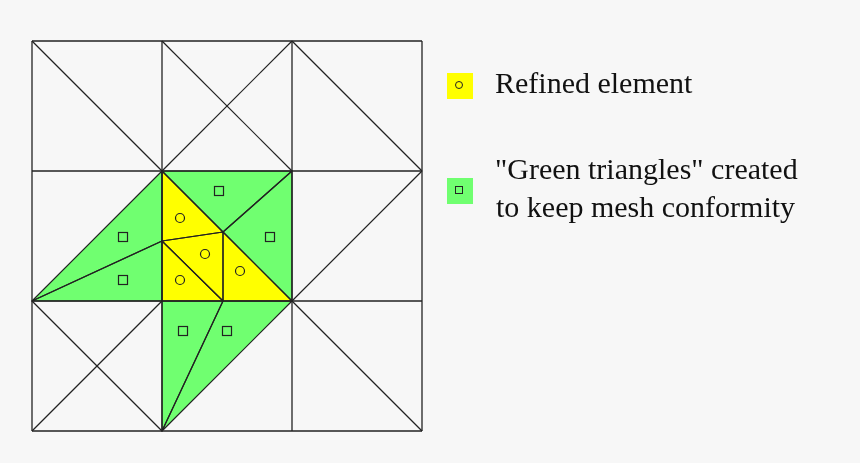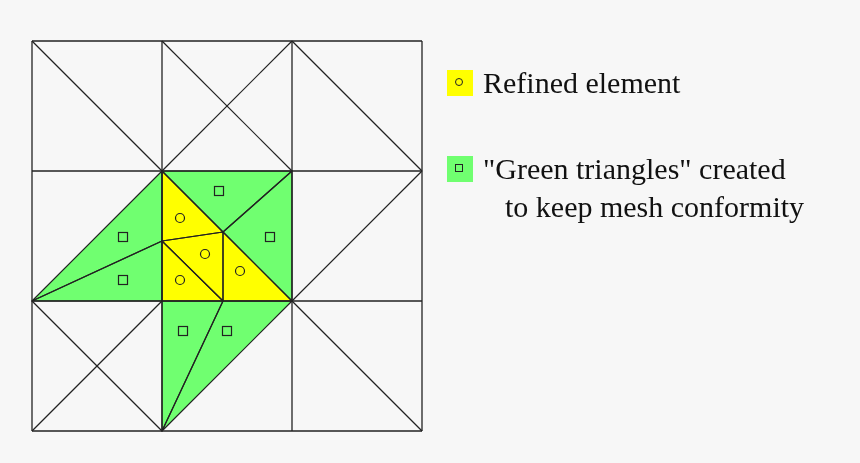--- a/index.html
+++ b/index.html
@@ -1,18 +1,18 @@
 <!DOCTYPE html>
 <html><head>
   <meta charset="utf-8">
   <style>
     html, body { margin: 0; padding: 0; background: #f7f7f7; }
     body { width: 860px; height: 463px; position: relative; overflow: hidden; }
     svg.mesh { position: absolute; left: 0; top: 0; }
-    .legend-item { position: absolute; display: flex; align-items: flex-start; }
+    .legend-item { position: absolute; display: flex; align-items: center; gap: 12px; }
     .legend-swatch { width: 26px; height: 26px; position: relative; flex: none; margin-top: 6px; }
     .legend-swatch .mk { position: absolute; left: 8px; top: 8px; width: 8px; height: 8px; border: 1.2px solid #222; box-sizing: border-box; }
     .legend-swatch .mk.circle { border-radius: 50%; }
     .legend-text { font-family: "Liberation Serif", "DejaVu Serif", serif; font-size: 30px; color: #111; line-height: 38px; margin-left: 10px; }
   </style>
 </head>
 <body>
 
 <svg class="mesh" width="860" height="463" viewBox="0 0 860 463" xmlns="http://www.w3.org/2000/svg">
   <g id="fills-refined">
@@ -81,15 +81,15 @@
   </div>
   <div class="legend-text">Refined element</div>
 </div>
 
 <div class="legend-item" style="left:447px; top:150px;">
   <div class="legend-swatch" style="background:#70ff70;">
     <div class="mk"></div>
   </div>
   <div>
     <div class="legend-text">"Green triangles" created</div>
-    <div class="legend-text" style="margin-left:32px;">to keep mesh conformity</div>
+    <div class="legend-text" style="margin-left:11px;">to keep mesh conformity</div>
   </div>
 </div>
 
 </body></html>

